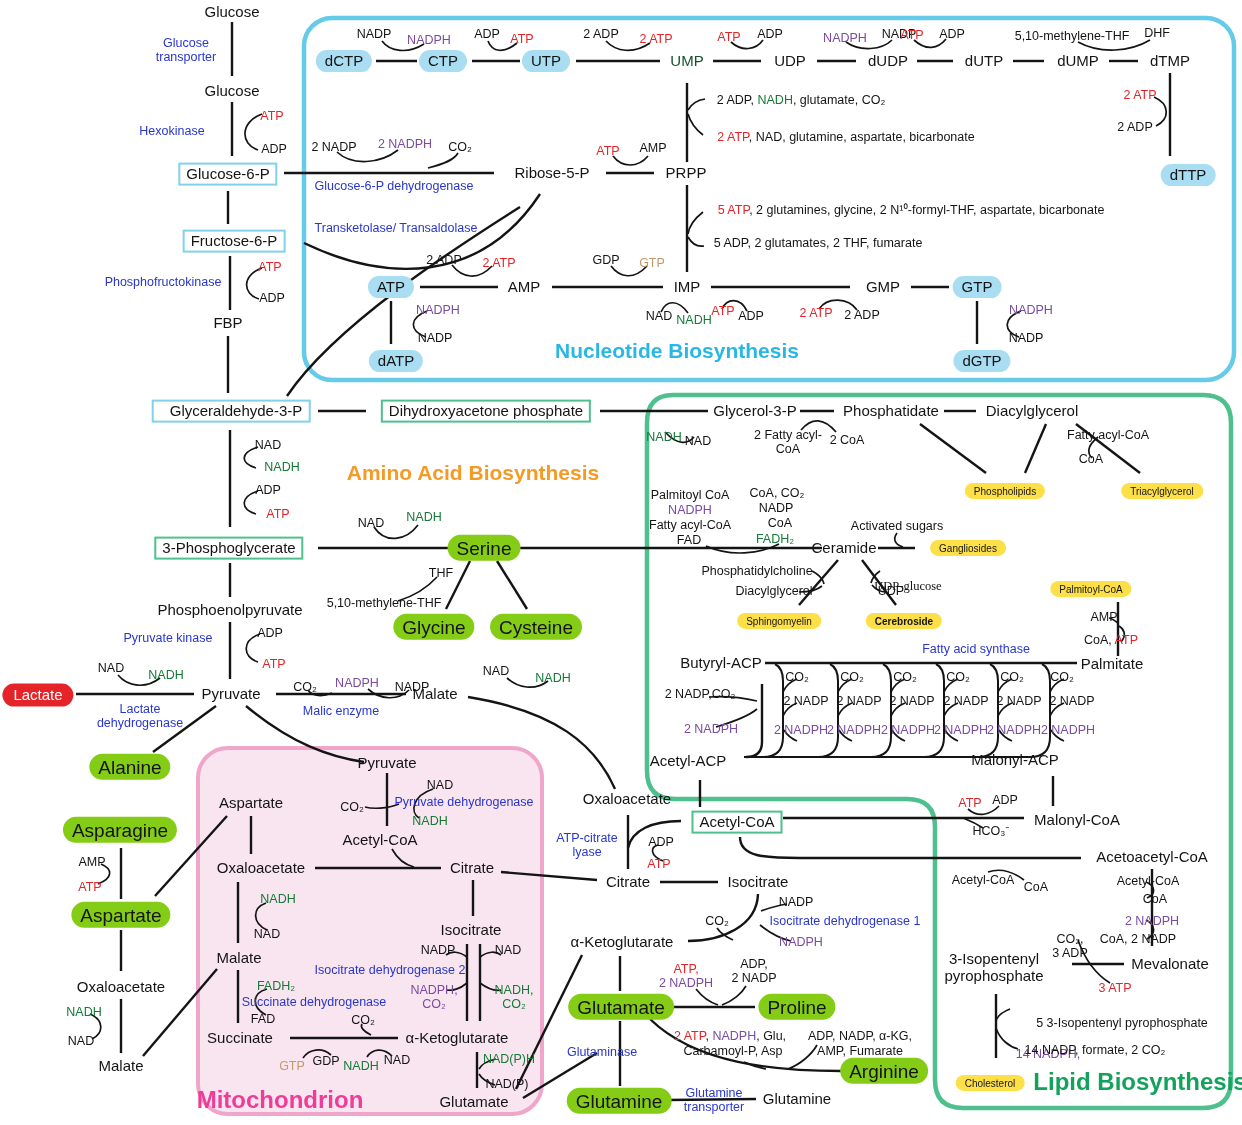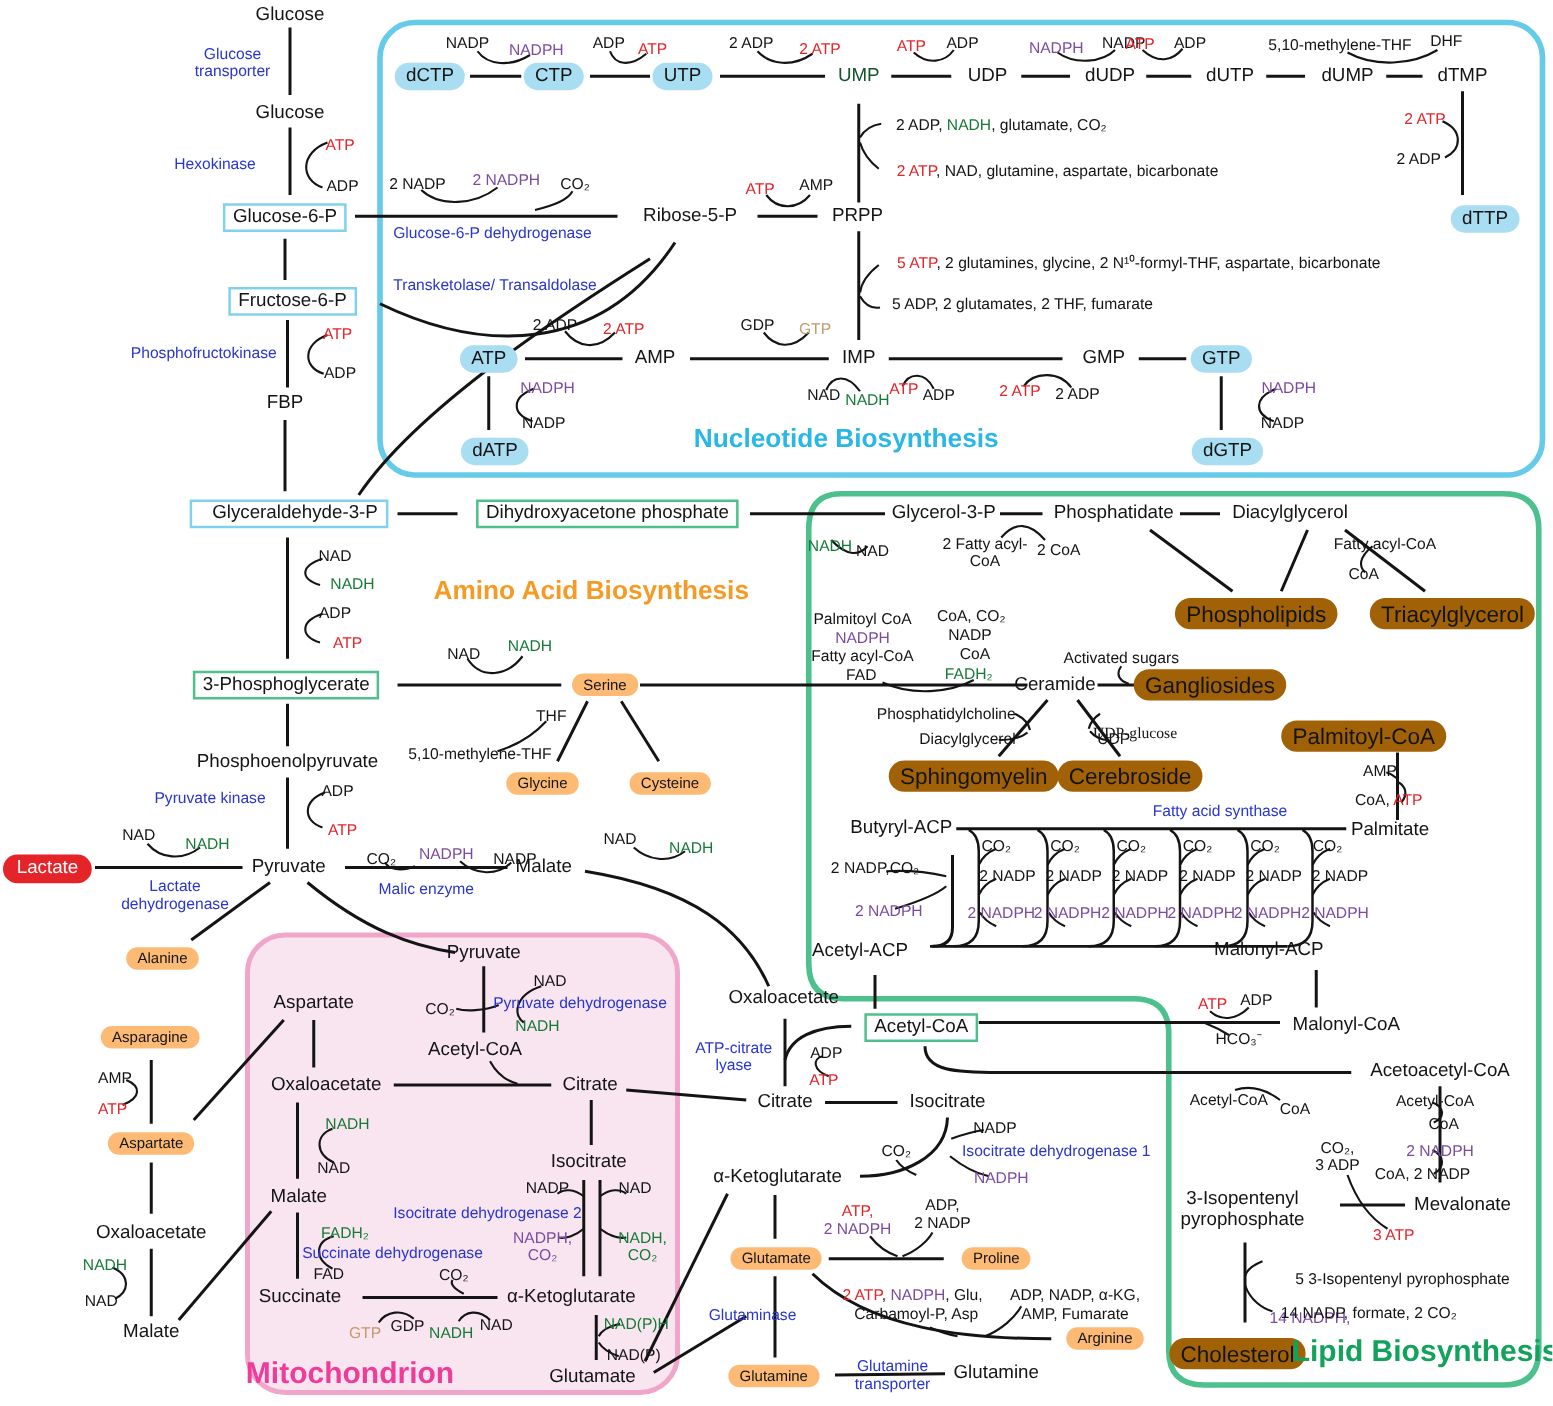--- a/index.html
+++ b/index.html
@@ -6,22 +6,22 @@
   #stage{position:relative;width:1242px;height:1125px;background:#fff;
          font-family:"Liberation Sans",sans-serif;overflow:hidden}
   #diagram-svg{position:absolute;left:0;top:0;z-index:1}
   #nodes{position:absolute;left:0;top:0;width:100%;height:100%;z-index:2}
   .node{position:absolute;transform:translate(-50%,-50%);white-space:nowrap;
         text-align:center;line-height:1.12;color:#141414}
   .pl{font-size:15px}
   .cf{font-size:12.5px}
   .en{font-size:12.5px}
   .bp{background:#a9ddf2;border-radius:13px;padding:2.5px 9px;font-size:15px}
-  .gp{background:#a16207;border-radius:13px;padding:2.5px 9px;font-size:18px}
-  .op{background:#fdba74;border-radius:13px;padding:2.5px 9px;font-size:12px}
+  .gp{background:#fde047;border-radius:13px;padding:2.5px 9px;font-size:10px}
+  .op{background:#84cc16;border-radius:13px;padding:2.5px 9px;font-size:19px}
   .rp{background:#e5242a;border-radius:15px;padding:3px 11px;font-size:15px}
   .bb{background:#fff;border:2.5px solid #82d1eb;padding:1px 6px;font-size:15px}
   .gb{background:#fff;border:2.5px solid #4ec08d;padding:1px 6px;font-size:15px}
   .ti{font-size:21px;font-weight:bold}
   path{fill:none}
   .a{stroke:#141414;stroke-width:2.4;marker-end:url(#ah)}
   .d{marker-start:url(#ahr)}
   .h{stroke:#141414;stroke-width:1.7;marker-end:url(#ah)}
   .h0{stroke:#141414;stroke-width:1.7}
   .ln{stroke:#141414;stroke-width:2.2}
@@ -442,21 +442,21 @@
       <div class="node cf" style="left: 780px; top: 523px;"><span style="color: rgb(20, 20, 20);">CoA</span></div>
       <div class="node cf" style="left: 775px; top: 539px;"><span style="color: rgb(21, 122, 54);">FADH₂</span></div>
       <div class="node pl" style="left: 844px; top: 548px;"><span style="color: rgb(20, 20, 20);">Ceramide</span></div>
       <div class="node cf" style="left: 897px; top: 526px;"><span style="color: rgb(20, 20, 20);">Activated sugars</span></div>
       <div class="node gp" style="left: 968px; top: 548px;"><span style="color: rgb(20, 20, 20);">Gangliosides</span></div>
       <div class="node cf" style="left: 757px; top: 571px;"><span style="color: rgb(20, 20, 20);">Phosphatidylcholine</span></div>
       <div class="node cf" style="left: 774px; top: 591px;"><span style="color: rgb(20, 20, 20);">Diacylglycerol</span></div>
       <div class="node gp" style="left: 779px; top: 621px;"><span style="color: rgb(20, 20, 20);">Sphingomyelin</span></div>
       <div class="node cf" style="left: 908px; top: 586px; font-family: Liberation Serif, serif;"><span style="color: rgb(20, 20, 20);">UDP-glucose</span></div>
       <div class="node cf" style="left: 891px; top: 591px;"><span style="color: rgb(20, 20, 20);">UDP</span></div>
-      <div class="node gp" style="left: 904px; top: 621px;"><span style="color: rgb(20, 20, 20);">Cerebroside</span></div>
+      <div class="node gp" style="left: 904px; top: 621px;"><span style="color: rgb(20, 20, 20); font-weight: bold;">Cerebroside</span></div>
       <div class="node gp" style="left: 1091px; top: 589px;"><span style="color: rgb(20, 20, 20);">Palmitoyl-CoA</span></div>
       <div class="node cf" style="left: 1104px; top: 617px;"><span style="color: rgb(20, 20, 20);">AMP</span></div>
       <div class="node cf" style="left: 1111px; top: 640px;"><span style="color: rgb(20, 20, 20);">CoA, </span><span style="color: rgb(229, 36, 42);">ATP</span></div>
       <div class="node en" style="left: 976px; top: 649px;"><span style="color: rgb(40, 54, 207);">Fatty acid synthase</span></div>
       <div class="node pl" style="left: 721px; top: 663px;"><span style="color: rgb(20, 20, 20);">Butyryl-ACP</span></div>
       <div class="node pl" style="left: 1112px; top: 664px;"><span style="color: rgb(20, 20, 20);">Palmitate</span></div>
       <div class="node cf" style="left: 700px; top: 694px;"><span style="color: rgb(20, 20, 20);">2 NADP,CO₂</span></div>
       <div class="node cf" style="left: 711px; top: 729px;"><span style="color: rgb(122, 75, 160);">2 NADPH</span></div>
       <div class="node pl" style="left: 688px; top: 761px;"><span style="color: rgb(20, 20, 20);">Acetyl-ACP</span></div>
       <div class="node pl" style="left: 1015px; top: 760px;"><span style="color: rgb(20, 20, 20);">Malonyl-ACP</span></div>
@@ -483,21 +483,21 @@
       <div class="node cf" style="left: 1005px; top: 800px;"><span style="color: rgb(20, 20, 20);">ADP</span></div>
       <div class="node cf" style="left: 991px; top: 831px;"><span style="color: rgb(20, 20, 20);">HCO₃⁻</span></div>
       <div class="node pl" style="left: 1077px; top: 820px;"><span style="color: rgb(20, 20, 20);">Malonyl-CoA</span></div>
       <div class="node pl" style="left: 1152px; top: 857px;"><span style="color: rgb(20, 20, 20);">Acetoacetyl-CoA</span></div>
       <div class="node cf" style="left: 983px; top: 880px;"><span style="color: rgb(20, 20, 20);">Acetyl-CoA</span></div>
       <div class="node cf" style="left: 1036px; top: 887px;"><span style="color: rgb(20, 20, 20);">CoA</span></div>
       <div class="node cf" style="left: 1148px; top: 881px;"><span style="color: rgb(20, 20, 20);">Acetyl-CoA</span></div>
       <div class="node cf" style="left: 1155px; top: 899px;"><span style="color: rgb(20, 20, 20);">CoA</span></div>
       <div class="node cf" style="left: 1152px; top: 921px;"><span style="color: rgb(122, 75, 160);">2 NADPH</span></div>
       <div class="node cf" style="left: 1138px; top: 939px;"><span style="color: rgb(20, 20, 20);">CoA, 2 NADP</span></div>
-      <div class="node cf" style="left: 1070px; top: 925px;"><span style="color: rgb(20, 20, 20);">CO₂,</span><br><span style="color: rgb(20, 20, 20);">3 ADP</span></div>
+      <div class="node cf" style="left: 1070px; top: 946px;"><span style="color: rgb(20, 20, 20);">CO₂,</span><br><span style="color: rgb(20, 20, 20);">3 ADP</span></div>
       <div class="node pl" style="left: 1170px; top: 964px;"><span style="color: rgb(20, 20, 20); margin-top: 24px;">Mevalonate</span></div>
       <div class="node cf" style="left: 1115px; top: 988px;"><span style="color: rgb(229, 36, 42);">3 ATP</span></div>
       <div class="node pl" style="left: 994px; top: 968px;"><span style="color: rgb(20, 20, 20);">3-Isopentenyl</span><br><span style="color: rgb(20, 20, 20);">pyrophosphate</span></div>
       <div class="node cf" style="left: 1048px; top: 1010px; margin-top: 44px;"><span style="color: rgb(122, 75, 160);">14 NADPH,</span></div>
       <div class="node cf" style="left: 1122px; top: 1023px;"><span style="color: rgb(20, 20, 20);">5 3-Isopentenyl pyrophosphate</span></div>
       <div class="node cf" style="left: 1095px; top: 1050px;"><span style="color: rgb(20, 20, 20);">14 NADP, formate, 2 CO₂</span></div>
       <div class="node gp" style="left: 990px; top: 1083px;"><span style="color: rgb(20, 20, 20);">Cholesterol</span></div>
       <div class="node ti" style="left: 1140px; top: 1082px; font-size: 24px;"><span style="color: rgb(19, 162, 91);">Lipid Biosynthesis</span></div>
     </div>
 </div>

